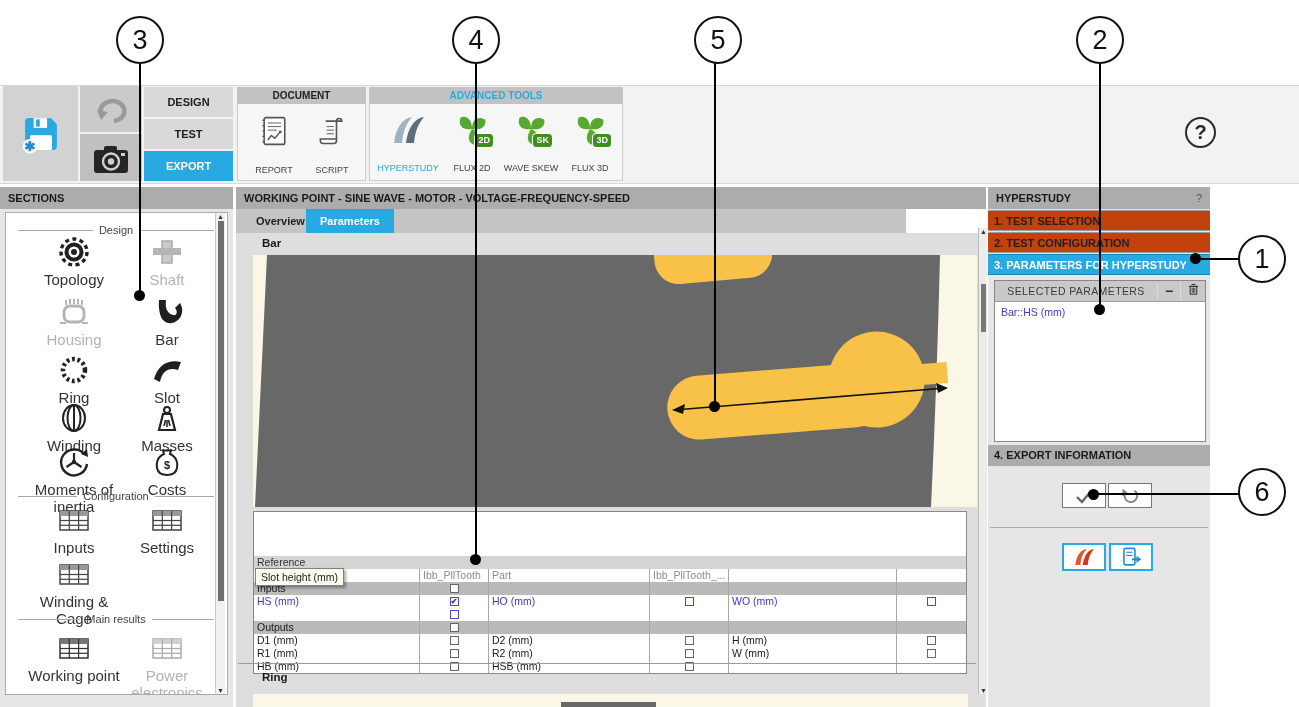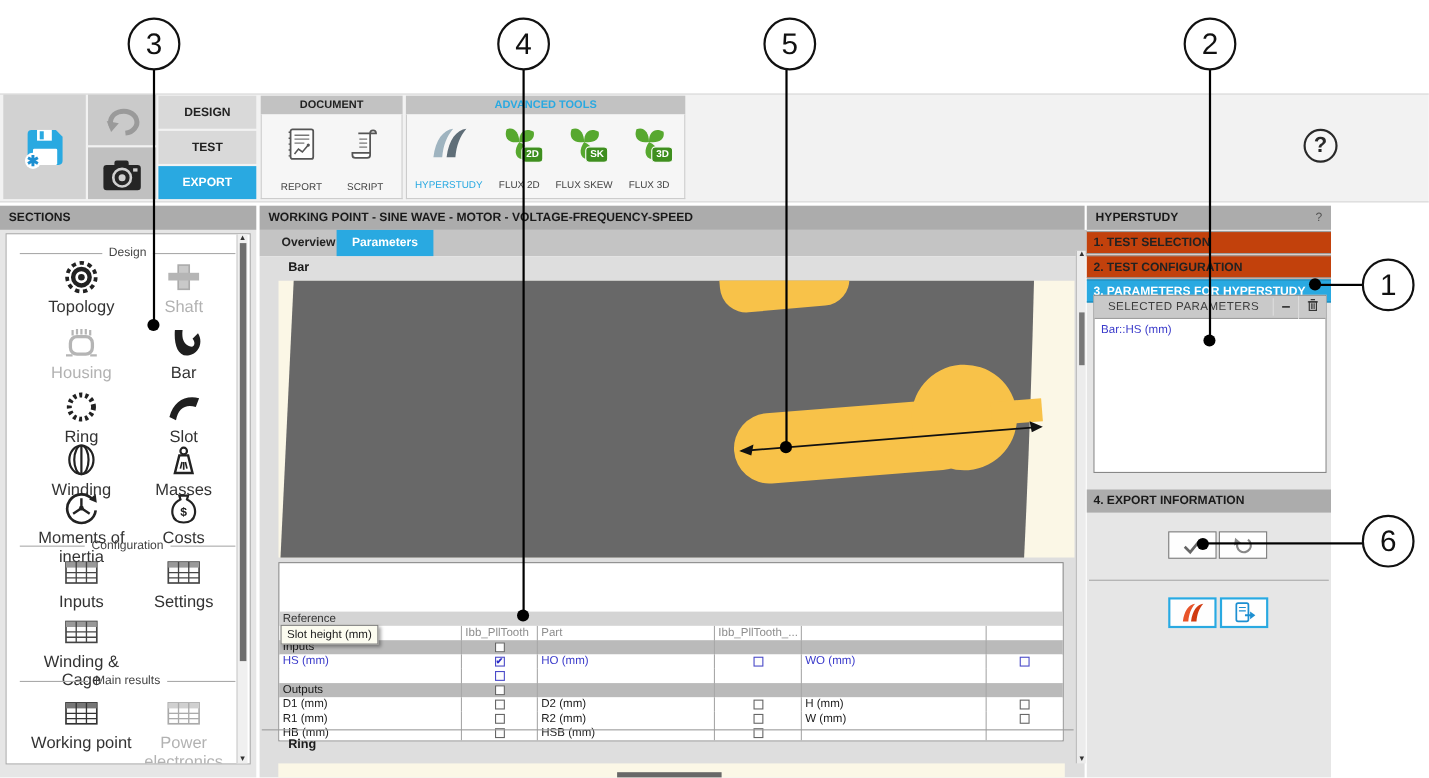--- a/index.html
+++ b/index.html
@@ -141,21 +141,21 @@
         <div class="flux">
           <svg width="40" height="38" viewBox="0 0 40 40">
             <g fill="#57a82f">
               <path d="M20,20 C10,22 5,16 8,8 C15,5 20,11 20,20 Z"></path>
               <path d="M20,20 C10,22 5,16 8,8 C15,5 20,11 20,20 Z" transform="rotate(100 20 20)"></path>
               <path d="M20,20 C10,22 5,16 8,8 C15,5 20,11 20,20 Z" transform="rotate(215 20 20)"></path>
             </g>
           </svg>
           <span class="badge">SK</span>
         </div>
-        <span class="lbl">FLUX SKEW</span>
+        <span class="lbl">WAVE SKEW</span>
       </div>
       <div class="abs toolitem" style="left:192px;top:6px;width:56px;">
         <div class="flux">
           <svg width="40" height="38" viewBox="0 0 40 40">
             <g fill="#57a82f">
               <path d="M20,20 C10,22 5,16 8,8 C15,5 20,11 20,20 Z"></path>
               <path d="M20,20 C10,22 5,16 8,8 C15,5 20,11 20,20 Z" transform="rotate(100 20 20)"></path>
               <path d="M20,20 C10,22 5,16 8,8 C15,5 20,11 20,20 Z" transform="rotate(215 20 20)"></path>
             </g>
           </svg>
@@ -333,21 +333,21 @@
     </div>
   </div>
 
   <div class="abs" style="left:215px;top:213px;width:10px;height:481px;background:#f0f0f0;border-left:1px solid #ccc;box-sizing:border-box;">
     <div style="position:absolute;top:0;left:1px;font-size:7px;color:#333;">▲</div>
     <div style="position:absolute;top:8px;left:2px;width:6px;height:380px;background:#6e6e6e;"></div>
     <div style="position:absolute;bottom:0;left:1px;font-size:7px;color:#333;">▼</div>
   </div>
 
   <div class="abs band" style="left:236px;top:187px;width:750px;">WORKING POINT - SINE WAVE - MOTOR - VOLTAGE-FREQUENCY-SPEED</div>
-  <div class="abs" style="left:236px;top:209px;width:866px;height:24px;background:#c4c4c4;">
+  <div class="abs" style="left:236px;top:209px;width:670px;height:24px;background:#c4c4c4;">
     <div style="position:absolute;left:8px;top:0;height:24px;line-height:24px;font-weight:bold;font-size:11px;color:#222;padding:0 12px;"><span>Overview</span></div>
     <div style="position:absolute;left:70px;top:0;height:24px;line-height:24px;font-weight:bold;font-size:11px;color:#fff;background:#29a9e1;padding:0 14px;"><span>Parameters</span></div>
   </div>
   <div class="abs" style="left:236px;top:233px;width:750px;height:474px;background:#dedede;"></div>
 
   <div class="abs" style="left:262px;top:237px;font-weight:bold;font-size:11.5px;color:#1a1a1a;">Bar</div>
 
   <svg class="abs" style="left:253px;top:255px;" width="724" height="252" viewBox="0 0 724 252">
     <rect x="0" y="0" width="724" height="252" fill="#fbf7e6"></rect>
     <path d="M14,0 C10,84 6,168 2,252 L678,252 C682,168 685,84 687,0 Z" fill="#686868"></path>
@@ -481,21 +481,21 @@
   <div class="abs band" style="left:988px;top:187px;width:222px;display:flex;justify-content:space-between;">
     <span>HYPERSTUDY</span>
     <span style="font-weight:normal;color:#555;">?</span>
   </div>
   <div class="abs" style="left:988px;top:209px;width:222px;height:498px;background:#e6e6e6;"></div>
 
   <div class="stepbar" style="top:210px;">1. TEST SELECTION</div>
   <div class="stepbar" style="top:232px;">2. TEST CONFIGURATION</div>
   <div class="stepbar sel" style="top:254px;">3. PARAMETERS FOR HYPERSTUDY</div>
 
-  <div class="abs" style="left:994px;top:268px;width:212px;height:162px;background:#fff;border:1px solid #888;box-sizing:border-box;">
+  <div class="abs" style="left:994px;top:280px;width:212px;height:162px;background:#fff;border:1px solid #888;box-sizing:border-box;">
     <div style="height:20px;background:#c9c9c9;border-bottom:1px solid #9e9e9e;display:flex;align-items:center;">
       <span style="flex:1;text-align:center;font-size:10.5px;color:#3c3c3c;letter-spacing:.4px;">SELECTED PARAMETERS</span>
       <span style="width:22px;text-align:center;font-size:14px;font-weight:bold;color:#333;border-left:1px solid #dcdcdc;">−</span>
       <span style="width:24px;text-align:center;border-left:1px solid #dcdcdc;">
         <svg width="13" height="16" viewBox="0 0 20 22">
           <rect x="5" y="7" width="10" height="12" fill="none" stroke="#333" stroke-width="1.6"></rect>
           <line x1="8" y1="9" x2="8" y2="17" stroke="#333" stroke-width="1.2"></line>
           <line x1="10" y1="9" x2="10" y2="17" stroke="#333" stroke-width="1.2"></line>
           <line x1="12" y1="9" x2="12" y2="17" stroke="#333" stroke-width="1.2"></line>
           <line x1="3" y1="7" x2="17" y2="7" stroke="#333" stroke-width="1.6"></line>

